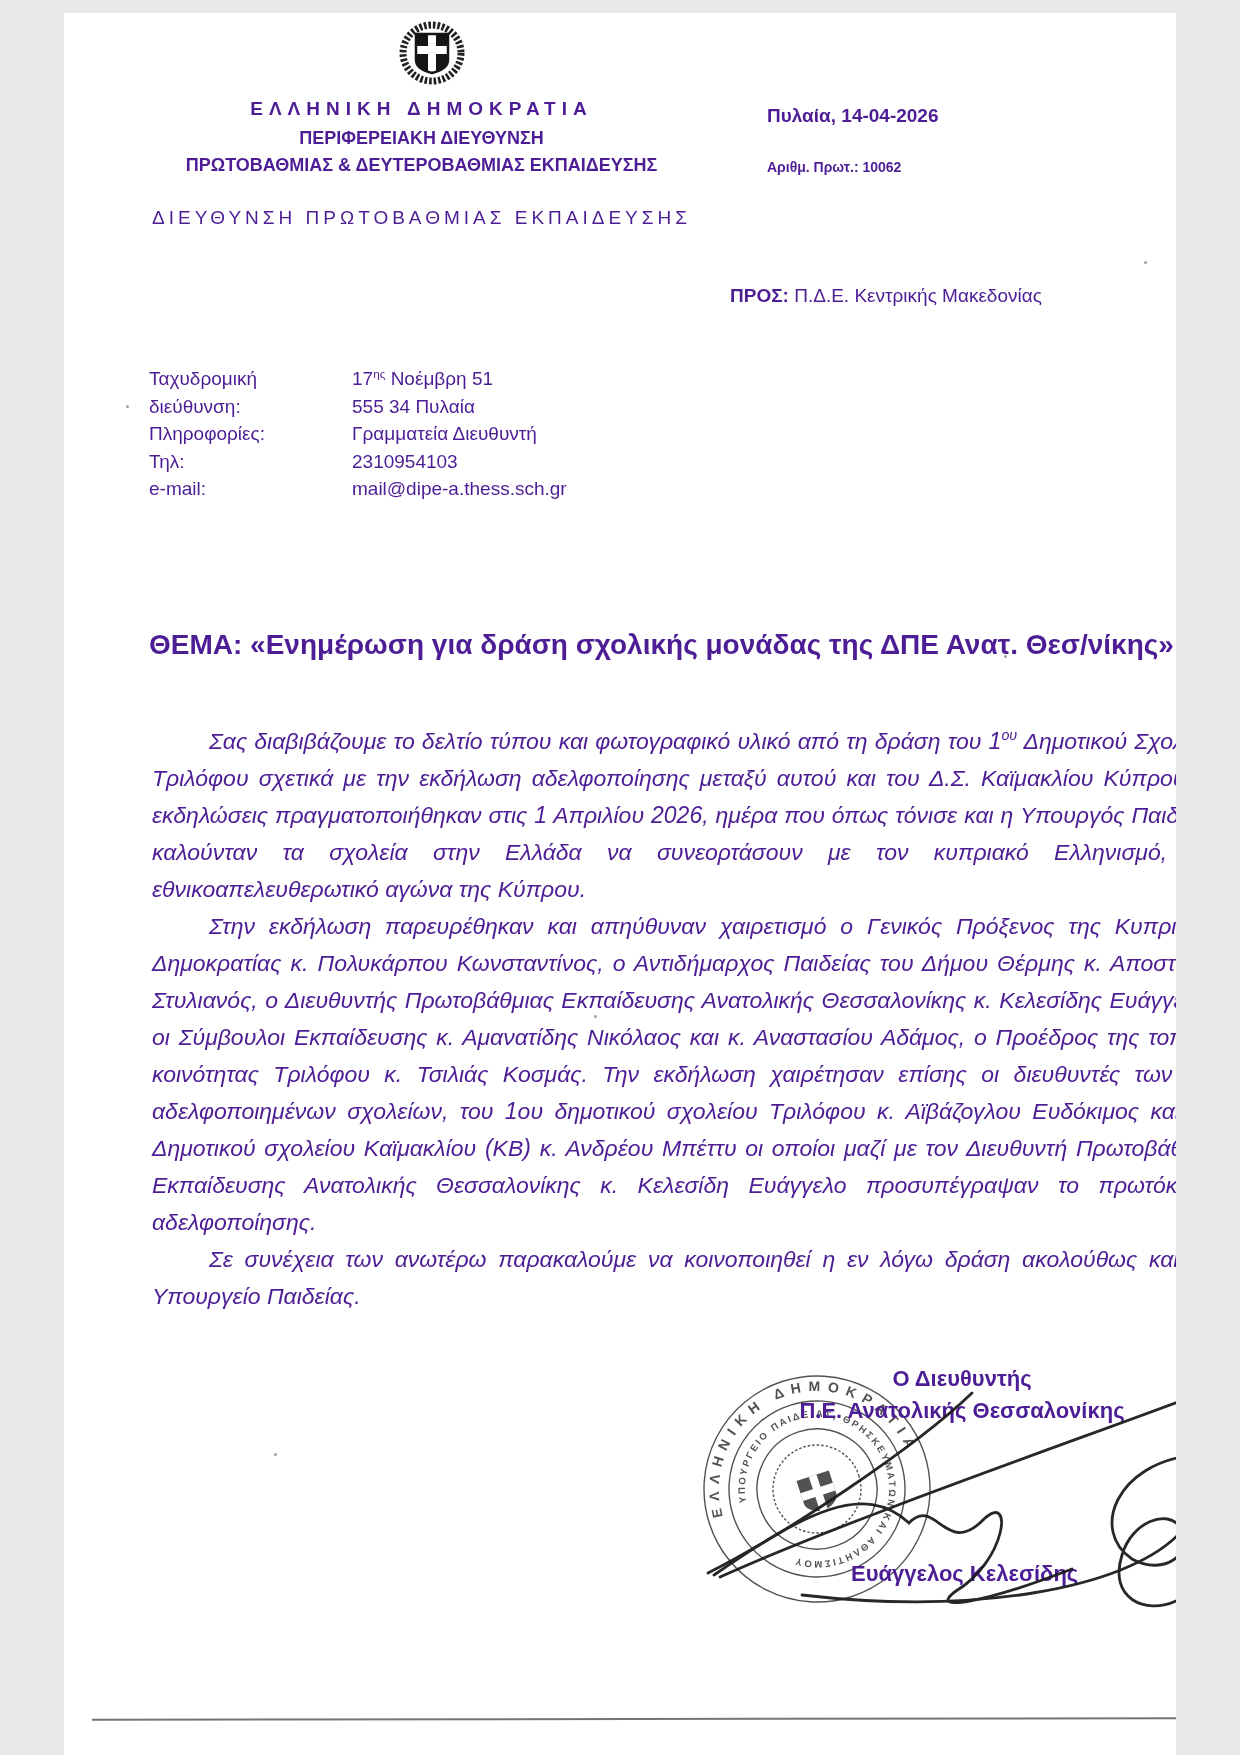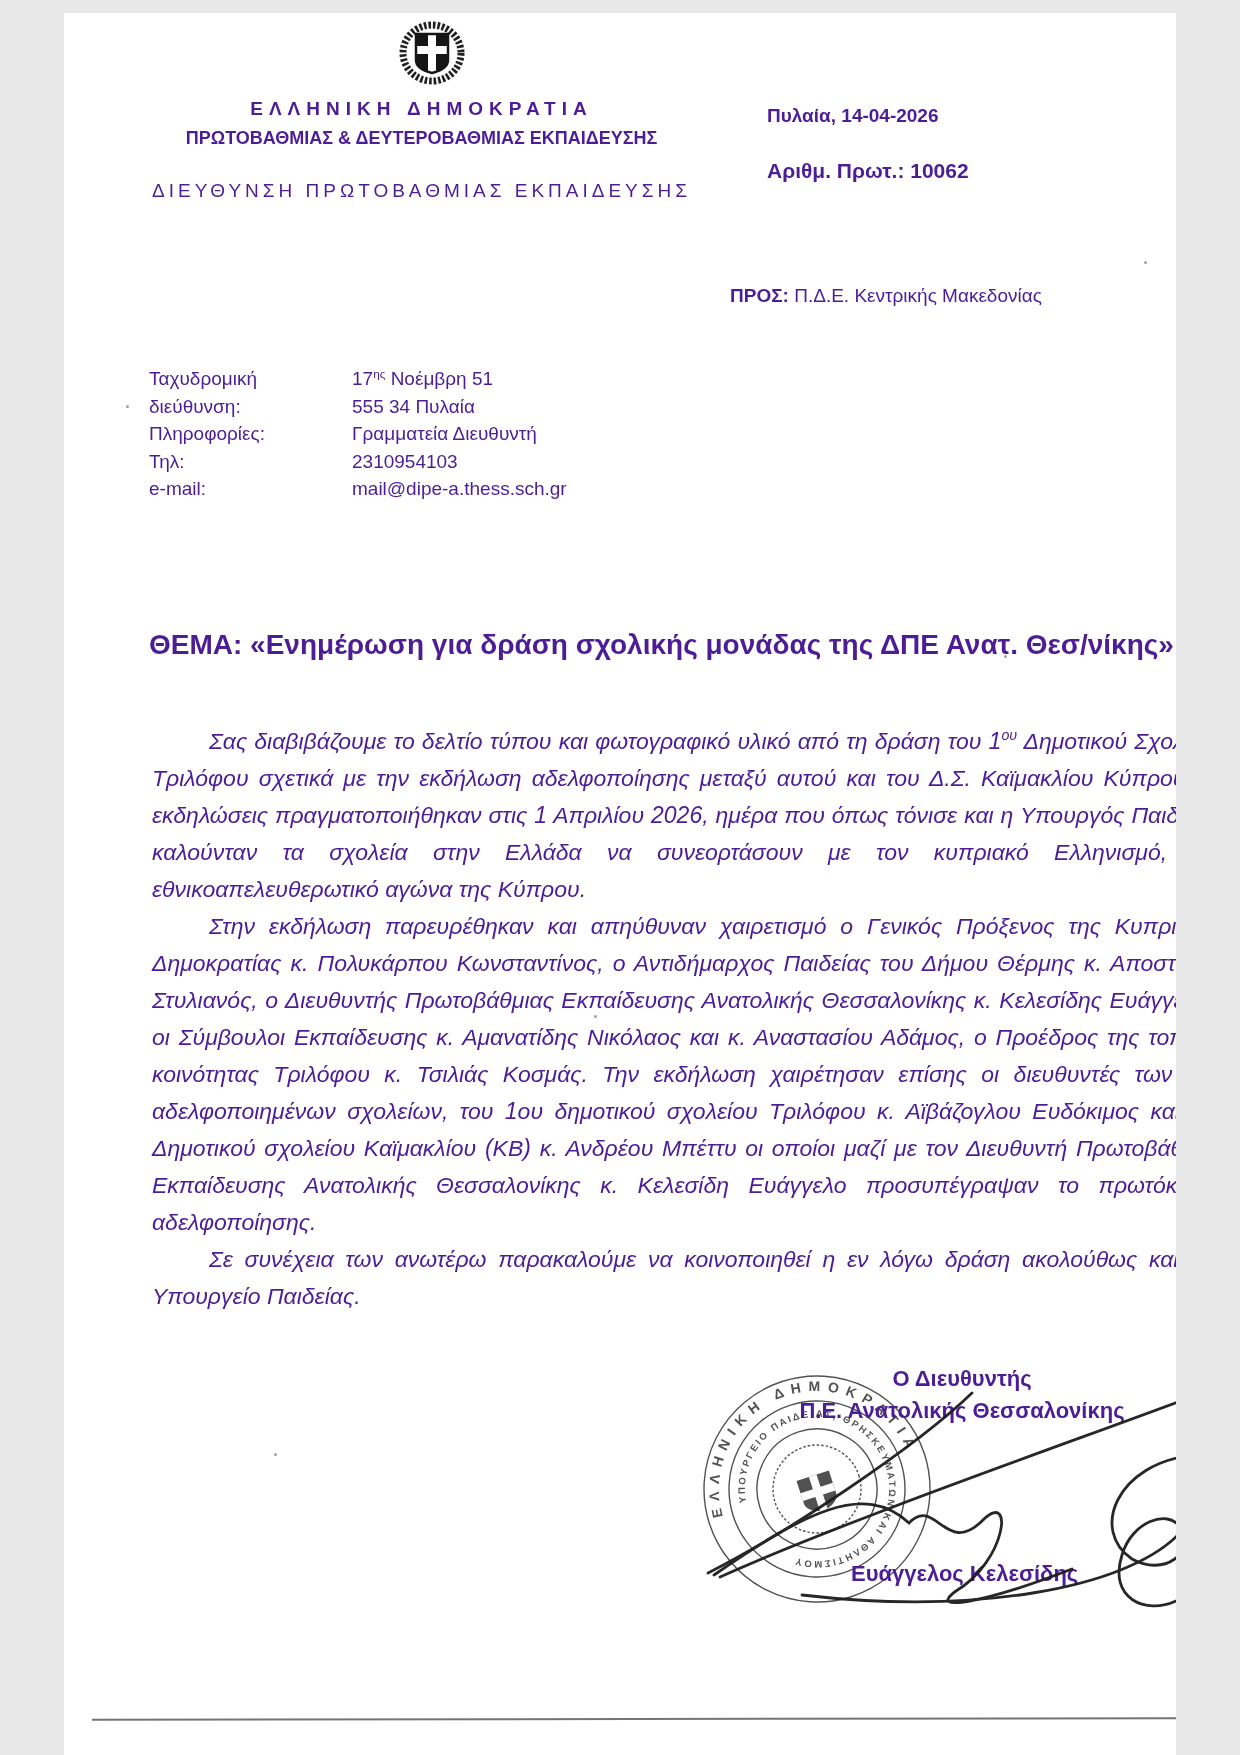--- a/index.html
+++ b/index.html
@@ -12,21 +12,21 @@
   }
   .abs{position:absolute;}
   
   .hdr{left:85px;top:85px;width:545px;text-align:center;}
   .hdr-republic{font-size:19px;font-weight:bold;letter-spacing:6px;margin-bottom:5px;white-space:nowrap;}
   .hdr-ministry{font-size:17.5px;font-weight:bold;margin-bottom:26px;white-space:nowrap;}
   .hdr-reg{font-size:18px;font-weight:bold;line-height:27px;}
   .hdr-dir{font-size:19px;letter-spacing:4px;line-height:30px;margin-top:24px;}
   
   .meta-date{left:703px;top:92px;font-size:19px;font-weight:bold;}
-  .meta-prot{left:703px;top:146px;font-size:21px;font-weight:bold;}
+  .meta-prot{left:703px;top:146px;font-size:14px;font-weight:bold;}
   .meta-to{left:666px;top:272px;font-size:19px;}
   .meta-to b{font-weight:bold;}
   
   .contact{left:85px;top:352px;display:grid;grid-template-columns:203px auto;font-size:19px;line-height:27.5px;}
   .sup{font-size:0.62em;vertical-align:super;line-height:0;}
   
   .subject{left:85px;top:616px;width:1080px;font-size:28px;font-weight:bold;}
   
   .bodytxt{left:88px;top:710px;width:1073px;font-size:23px;line-height:37px;text-align:justify;}
   .bodytxt p{margin:0;text-indent:57px;font-style:italic;}
@@ -46,20 +46,21 @@
   <svg class="abs" style="left:328px;top:6px;" width="80" height="72" viewBox="0 0 80 72">
     <ellipse cx="40" cy="34" rx="29" ry="28" fill="none" stroke="#151515" stroke-width="7" stroke-dasharray="2.6 1.9" opacity="0.95"></ellipse>
     <path d="M 24,15 h 32 v 26 c 0,7 -8,11 -16,13 c -8,-2 -16,-6 -16,-13 z" fill="#151515"></path>
     <rect x="36" y="15" width="8" height="38" fill="#ffffff"></rect>
     <rect x="24" y="27" width="32" height="8" fill="#ffffff"></rect>
     <path d="M 24,15 h 32 v 26 c 0,7 -8,11 -16,13 c -8,-2 -16,-6 -16,-13 z" fill="none" stroke="#151515" stroke-width="2.5"></path>
   </svg>
 
   <div class="abs hdr">
     <div class="hdr-republic">ΕΛΛΗΝΙΚΗ ΔΗΜΟΚΡΑΤΙΑ</div>
+    <div class="hdr-reg">ΠΕΡΙΦΕΡΕΙΑΚΗ ΔΙΕΥΘΥΝΣΗ</div>
     <div class="hdr-reg">ΠΡΩΤΟΒΑΘΜΙΑΣ &amp; ΔΕΥΤΕΡΟΒΑΘΜΙΑΣ ΕΚΠΑΙΔΕΥΣΗΣ</div>
     <div class="hdr-dir">ΔΙΕΥΘΥΝΣΗ ΠΡΩΤΟΒΑΘΜΙΑΣ ΕΚΠΑΙΔΕΥΣΗΣ</div>
   </div>
 
   <div class="abs meta-date">Πυλαία,  14-04-2026</div>
   <div class="abs meta-prot">Αριθμ. Πρωτ.: 10062</div>
   <div class="abs meta-to">
     <b>ΠΡΟΣ:</b>
     <span>Π.Δ.Ε. Κεντρικής Μακεδονίας</span>
   </div>

